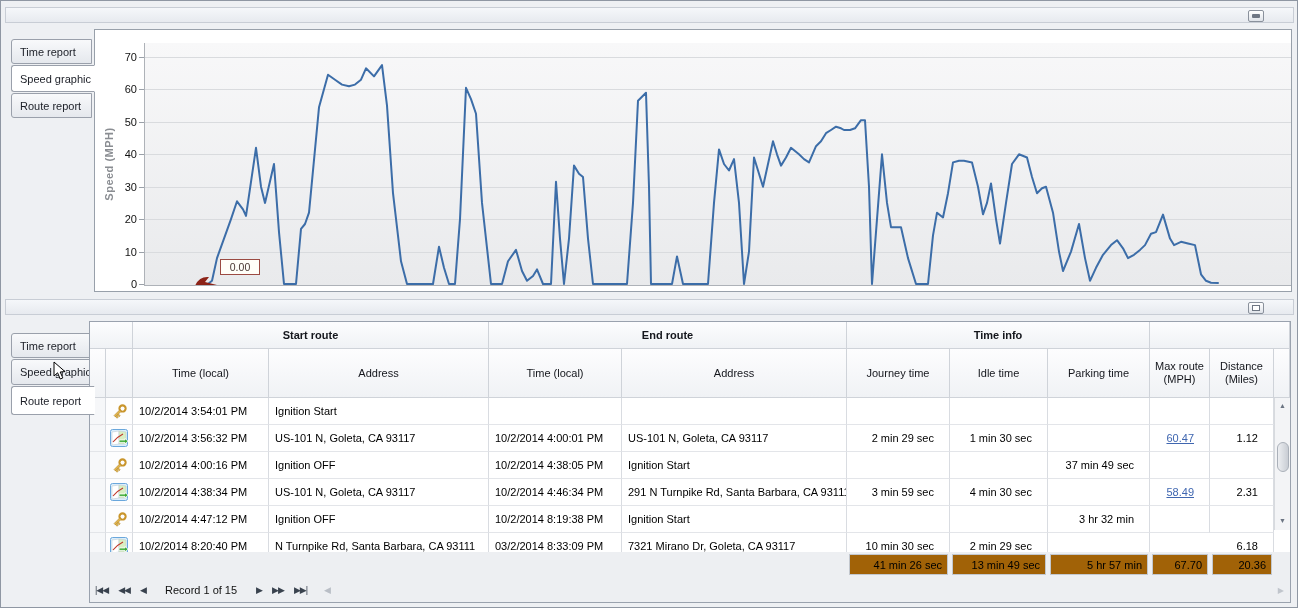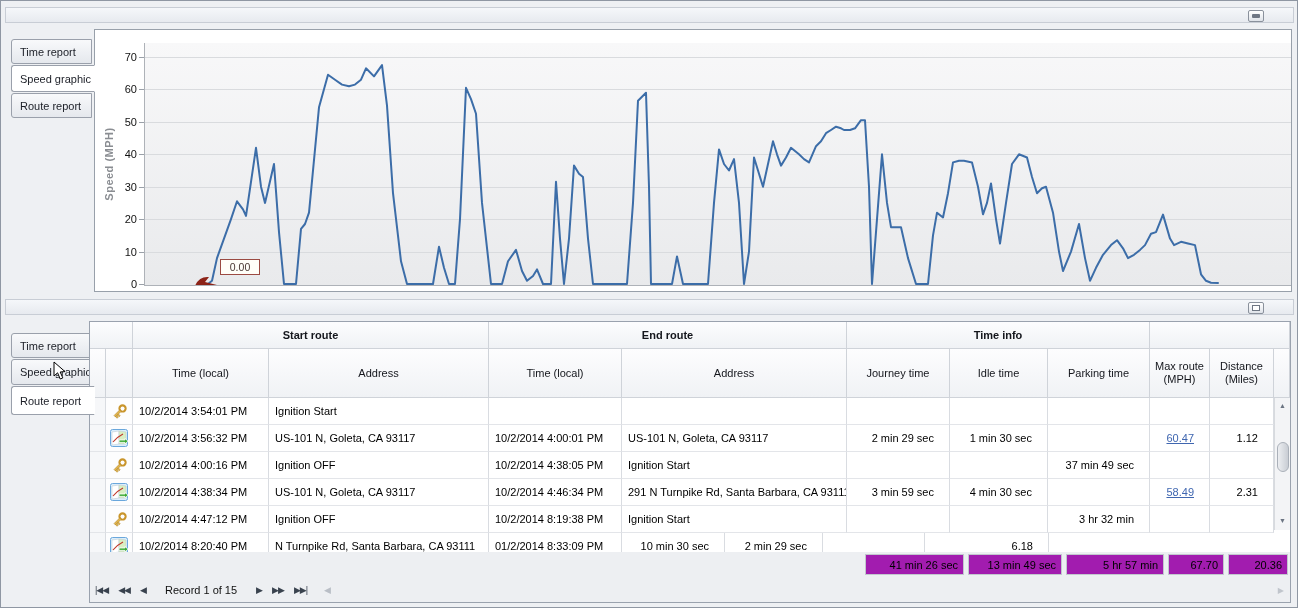--- a/index.html
+++ b/index.html
@@ -27,21 +27,21 @@
   .gcell{font-weight:bold;}
   .grid-rows{position:absolute;left:0;top:76px;width:1200px;height:154px;overflow:hidden;background:#fff;}
   .grow{display:flex;height:27px;}
   .gcol{box-sizing:border-box;border-right:1px solid #d9dce1;border-bottom:1px solid #e3e5e9;font-size:11px;color:#000;display:flex;align-items:center;overflow:hidden;white-space:nowrap;}
   .gcol.ind{background:#f6f7f9;}
   .gcol.icn{justify-content:center;background:#fdfdfe;}
   .gcol.l{justify-content:flex-start;padding-left:6px;}
   .gcol.r{justify-content:flex-end;padding-right:15px;}
   .mslink{color:#3f66b0;text-decoration:underline;cursor:pointer;}
   .summary{position:absolute;left:0;top:230px;width:1200px;height:26px;background:#edeff2;border-bottom:1px solid #d4d8dd;}
-  .sumbox{position:absolute;top:2px;height:21px;background:#a21caf;border:1px solid #c2c7ce;box-sizing:border-box;font-size:11px;display:flex;align-items:center;justify-content:flex-end;padding-right:5px;margin-left:16px;}
+  .sumbox{position:absolute;top:2px;height:21px;background:#a16207;border:1px solid #c2c7ce;box-sizing:border-box;font-size:11px;display:flex;align-items:center;justify-content:flex-end;padding-right:5px;}
   .navbar{position:absolute;left:0;top:256px;width:1200px;height:24px;background:#edeff2;display:flex;align-items:center;}
   .nav-btn{font-size:9px;letter-spacing:-1px;color:#39424e;margin:0 5px;cursor:pointer;}
   .nav-btn.dim{color:#b9bec6;}
   .nav-text{font-size:11px;color:#111;margin:0 14px;}
   .vscroll{position:absolute;right:0px;top:76px;width:16px;height:132px;background:#f3f4f6;border-left:1px solid #d7dade;box-sizing:border-box;}
   .vs-arrow{position:absolute;left:0;width:100%;text-align:center;font-size:7px;color:#6b7482;cursor:pointer;}
   .vs-thumb{position:absolute;left:2px;top:44px;width:10px;height:28px;border:1px solid #aab0b9;border-radius:6px;background:linear-gradient(90deg,#eceef1,#c9cdd4);cursor:pointer;}
   .hscroll-right{position:absolute;right:6px;top:8px;font-size:8px;color:#c0c5cc;}
   .cursor-svg{position:absolute;left:52px;top:360px;z-index:50;pointer-events:none;}
 </style>
@@ -253,21 +253,22 @@
             <svg width="18" height="18" viewBox="0 0 18 18">
               <rect x="0.5" y="0.5" width="17" height="17" rx="2" fill="#dceefb" stroke="#6aa7dc"></rect>
               <polygon points="2,3 9,2 9,15 2,16" fill="#ffffff" stroke="#b9c4cc" stroke-width="0.5"></polygon>
               <polygon points="9,2 16,3 16,15 9,15" fill="#d9efc2" stroke="#b9c4cc" stroke-width="0.5"></polygon>
               <path d="M3 13 Q7 8 13 5" fill="none" stroke="#c0392b" stroke-width="1.2"></path>
               <polygon points="9,11 15,11 15,9.4 18,12.2 15,15 15,13.4 9,13.4" fill="#3daa35" stroke="#ffffff" stroke-width="0.8"></polygon>
             </svg>
           </div>
           <div class="gcol l" style="width: 136px;">10/2/2014 8:20:40 PM</div>
           <div class="gcol l" style="width: 220px;">N Turnpike Rd, Santa Barbara, CA 93111</div>
-          <div class="gcol l" style="width: 133px;">01/2/2014 8:33:09 PM</div>
+          <div class="gcol l" style="width: 133px;">03/2/2014 8:33:09 PM</div>
+          <div class="gcol l" style="width: 225px;">7321 Mirano Dr, Goleta, CA 93117</div>
           <div class="gcol r" style="width: 103px;">10 min 30 sec</div>
           <div class="gcol r" style="width: 98px;">2 min 29 sec</div>
           <div class="gcol r" style="width: 102px;"></div>
           <div class="gcol r" style="width: 60px; margin-top: 20px;">
             <span class="mslink">50.19</span>
           </div>
           <div class="gcol r" style="width: 64px;">6.18</div>
         </div>
       </div>
 

